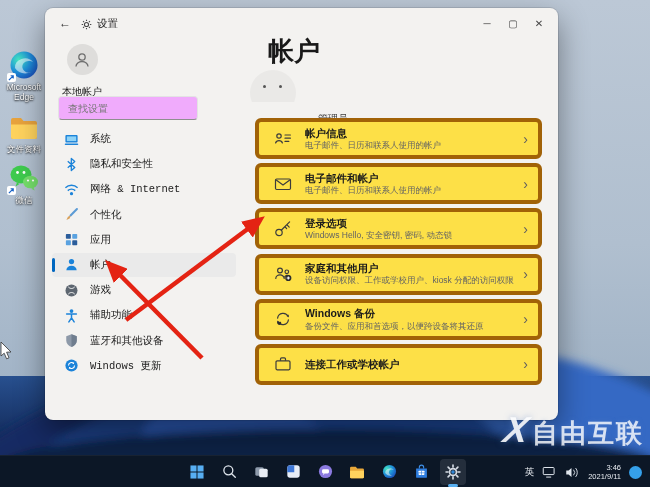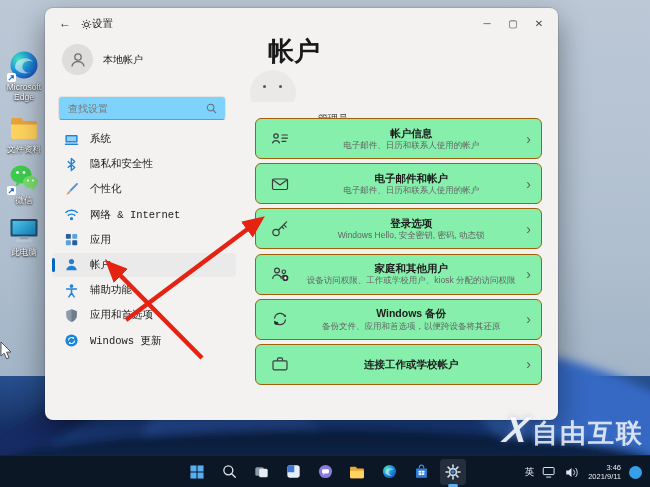--- a/index.html
+++ b/index.html
@@ -17,32 +17,32 @@
   .desk-icon .lbl { margin-top:3px; font-size:8.5px; line-height:1.15; color:#fff; text-align:center;
                     text-shadow:0 1px 2px rgba(0,0,0,.85), 0 0 2px rgba(0,0,0,.6); max-width:46px; }
   .shortcut-badge { position:absolute; left:-2px; bottom:-2px; width:9px; height:9px; background:#fff;
                     border-radius:2px; display:flex; align-items:center; justify-content:center; }
 
   
   .win { position:absolute; left:45px; top:8px; width:513px; height:412px; background:#f3f2f0;
          border-radius:8px; box-shadow:0 12px 30px rgba(0,0,0,.42), 0 0 0 1px rgba(0,0,0,.10); z-index:10; }
   .titlebar { position:absolute; left:0; top:0; width:100%; height:32px; }
   .back-btn { position:absolute; left:14px; top:8px; font-size:12px; color:#333; cursor:pointer; }
-  .app-title { position:absolute; left:36px; top:9px; display:flex; align-items:center; 
+  .app-title { position:absolute; left:36px; top:9px; display:flex; align-items:center; gap:5px;
                font-size:10.5px; color:#1b1b1b; }
   .win-controls { position:absolute; right:6px; top:4px; display:flex; }
   .wc { width:26px; height:22px; display:flex; align-items:center; justify-content:center;
         font-size:10px; color:#444; cursor:pointer; }
 
   
-  .side-user { position:absolute; left:17px; top:36px; display:flex; align-items:center; gap:10px; }
+  .side-user { position:absolute; left:17px; top:36px; display:flex; align-items:center; gap:10px;flex-direction:column; }
   .side-avatar { width:31px; height:31px; border-radius:50%; background:#dedddb; display:flex;
                  align-items:center; justify-content:center; }
   .side-user .name { font-size:10px; color:#1b1b1b; }
-  .searchbox { position:absolute; left:13px; top:88px; width:168px; height:24px; background:#7dd3fc;
+  .searchbox { position:absolute; left:13px; top:88px; width:140px; height:24px; background:#f0abfc;
                border:1px solid #e3e3e3; border-bottom:1px solid #8f8f8f; border-radius:4px;
                display:flex; align-items:center; }
   .searchbox input { flex:1; border:none; outline:none; background:transparent; font-size:10px;
                      color:#333; padding:0 4px 0 9px; font-family:"Liberation Sans", sans-serif; }
   .searchbox input::placeholder { color:#767676; }
   .searchbox .mag { margin-right:8px; }
 
   .nav { position:absolute; left:7px; top:119px; width:184px; }
   .nav-item { position:relative; height:24px; margin-bottom:1.2px; display:flex; align-items:center;
               padding-left:12px; border-radius:4px; cursor:pointer; }
@@ -54,22 +54,22 @@
 
   
   .page-title { position:absolute; left:223px; top:26px; font-size:26px; font-weight:700; color:#191919; }
   .admin-wrap { position:absolute; left:205px; top:62px; width:52px; height:32px; overflow:hidden; }
   .admin-circle { width:46px; height:46px; border-radius:50%; background:#eae9e7; position:relative; }
   .admin-circle i { position:absolute; top:15px; width:3px; height:3px; border-radius:50%; background:#555; }
   .admin-circle i.l { left:13px; } .admin-circle i.r { left:29px; }
   .admin-label { position:absolute; left:273px; top:68px; font-size:10px; color:#3d3d3d;margin-top:36px; }
 
   .cards { position:absolute; left:210px; top:110px; width:287px; }
-  .card { position:relative; height:41px; margin-bottom:4.2px; background:#86efac; border:1px solid #a16207;
-          border-radius:6px; display:flex; align-items:center; padding:0 10px 0 14px; cursor:pointer;text-align:center; }
+  .card { position:relative; height:41px; margin-bottom:4.2px; background:#fde047; border:4px solid #a16207;
+          border-radius:6px; display:flex; align-items:center; padding:0 10px 0 14px; cursor:pointer; }
   .card .cico { width:20px; height:20px; flex:none; margin-right:12px; }
   .card .ct { flex:1; min-width:0; }
   .card .ct .t { font-size:10.5px; font-weight:700; color:#1b1b1b; line-height:1.25; }
   .card .ct .s { font-size:8.5px; color:#636363; line-height:1.25; white-space:nowrap; overflow:hidden; }
   .card .chev { font-size:14px; color:#5f5f5f; flex:none; padding-left:6px; }
 
   
   .arrows { position:absolute; inset:0; z-index:40; pointer-events:none; }
 
   
@@ -167,37 +167,20 @@
           <path d="M24.5 24.5 l1.2 3 -3.4-1.8z" fill="#75df6b"></path>
         </svg>
         <span class="shortcut-badge">
           <svg width="7" height="7" viewBox="0 0 8 8">
               <path d="M1 7 L6 2 M3 2 h3 v3" stroke="#1a64c8" stroke-width="1.3" fill="none"></path>
             </svg>
         </span>
       </div>
       <div class="lbl">微信</div>
     </div>
-    <div class="desk-icon">
-      <div class="art">
-        <svg width="30" height="30" viewBox="0 0 30 30">
-          <defs>
-              <linearGradient id="scr1" x1="0" y1="0" x2="1" y2="1">
-            <stop offset="0" stop-color="#4fc3e8"></stop>
-                <stop offset="1" stop-color="#1486c2"></stop>
-              </linearGradient>
-            </defs>
-          <rect x="1.5" y="4" width="27" height="17.5" rx="1.5" fill="#1d4c70"></rect>
-          <rect x="3.5" y="6" width="23" height="13.5" fill="url(#scr1)"></rect>
-          <rect x="11" y="21.5" width="8" height="3" fill="#8fa6b5"></rect>
-          <rect x="6.5" y="24.5" width="17" height="2.6" rx="1.3" fill="#bccbd6"></rect>
-        </svg>
-      </div>
-      <div class="lbl">此电脑</div>
-    </div>
   </div>
 
   <div class="win">
     <div class="titlebar">
       <span class="back-btn">←</span>
       <span class="app-title">
         <svg width="11" height="11" viewBox="0 0 16 16">
           <circle cx="8" cy="8" r="3" fill="none" stroke="#4a4a4a" stroke-width="1.6"></circle>
           <g stroke="#4a4a4a" stroke-width="1.6">
             <path d="M8 1 V3 M8 13 V15 M1 8 H3 M13 8 H15 M3 3 L4.4 4.4 M11.6 11.6 L13 13 M13 3 L11.6 4.4 M4.4 11.6 L3 13"></path>
@@ -240,62 +223,69 @@
         <span class="txt">系统</span>
       </div>
       <div class="nav-item">
         <svg class="ico" viewBox="0 0 16 16">
           <path d="M4 4.6 L11.5 11.3 L7.8 14.5 V1.5 L11.5 4.7 L4 11.4" fill="none" stroke="#1b83d9" stroke-width="1.4" stroke-linejoin="round"></path>
         </svg>
         <span class="txt">隐私和安全性</span>
       </div>
       <div class="nav-item">
         <svg class="ico" viewBox="0 0 16 16">
-          <path d="M13.8 2.2 L7 9" stroke="#5b9bd5" stroke-width="2.2" stroke-linecap="round"></path>
-          <path d="M6.6 9.4 l-2.4 1 -1.6 3.4 3.4-1.6 1-2.4 z" fill="#d8a05a"></path>
-        </svg>
-        <span class="txt">个性化</span>
-      </div>
-      <div class="nav-item">
-        <svg class="ico" viewBox="0 0 16 16">
           <path d="M1.5 6.2 a9.2 9.2 0 0 1 13 0" fill="none" stroke="#1b83d9" stroke-width="1.5"></path>
           <path d="M4 9.2 a5.7 5.7 0 0 1 8 0" fill="none" stroke="#1b83d9" stroke-width="1.5"></path>
           <circle cx="8" cy="12.4" r="1.7" fill="#1b83d9"></circle>
         </svg>
         <span class="txt">网络 &amp; Internet</span>
+      </div>
+      <div class="nav-item">
+        <svg class="ico" viewBox="0 0 16 16">
+          <path d="M13.8 2.2 L7 9" stroke="#5b9bd5" stroke-width="2.2" stroke-linecap="round"></path>
+          <path d="M6.6 9.4 l-2.4 1 -1.6 3.4 3.4-1.6 1-2.4 z" fill="#d8a05a"></path>
+        </svg>
+        <span class="txt">个性化</span>
       </div>
       <div class="nav-item">
         <svg class="ico" viewBox="0 0 16 16">
           <rect x="2" y="2" width="5.3" height="5.3" rx=".8" fill="#2b5d9b"></rect>
           <rect x="8.8" y="2" width="5.3" height="5.3" rx=".8" fill="#5aa2e0"></rect>
           <rect x="2" y="8.8" width="5.3" height="5.3" rx=".8" fill="#5aa2e0"></rect>
           <rect x="8.8" y="8.8" width="5.3" height="5.3" rx=".8" fill="#2b5d9b"></rect>
         </svg>
         <span class="txt">应用</span>
       </div>
       <div class="nav-item sel">
         <svg class="ico" viewBox="0 0 16 16">
           <circle cx="8" cy="4.8" r="2.8" fill="#1b83d9"></circle>
           <path d="M2.5 14 a5.5 4.6 0 0 1 11 0 Z" fill="#1b83d9"></path>
         </svg>
         <span class="txt">帐户</span>
       </div>
       <div class="nav-item">
         <svg class="ico" viewBox="0 0 16 16">
+          <circle cx="8" cy="8" r="6.4" fill="#5d6670"></circle>
+          <path d="M4.6 4.2 C6.6 6.4 9.4 6.4 11.4 4.2 M4.6 11.8 C6.6 9.6 9.4 9.6 11.4 11.8" stroke="#fff" stroke-width="1" fill="none"></path>
+        </svg>
+        <span class="txt">游戏</span>
+      </div>
+      <div class="nav-item">
+        <svg class="ico" viewBox="0 0 16 16">
           <circle cx="8" cy="3.2" r="2" fill="#1b83d9"></circle>
           <path d="M2.8 6.3 H13.2 M8 6.3 V10.6 M8 10.6 L5.2 14.8 M8 10.6 L10.8 14.8" stroke="#1b83d9" stroke-width="1.6" fill="none" stroke-linecap="round"></path>
         </svg>
         <span class="txt">辅助功能</span>
       </div>
       <div class="nav-item">
         <svg class="ico" viewBox="0 0 16 16">
           <path d="M8 1.4 L13.6 3.4 V8 c0 3.5-2.5 5.9-5.6 6.9 C4.9 13.9 2.4 11.5 2.4 8 V3.4 Z" fill="#8d99a8"></path>
           <path d="M8 1.4 L13.6 3.4 V8 c0 3.5-2.5 5.9-5.6 6.9 Z" fill="#6f7d8e"></path>
         </svg>
-        <span class="txt">应用和首选项</span>
+        <span class="txt">蓝牙和其他设备</span>
       </div>
       <div class="nav-item">
         <svg class="ico" viewBox="0 0 16 16">
           <circle cx="8" cy="8" r="6.5" fill="#1b83d9"></circle>
           <path d="M4.8 8 a3.2 3.2 0 0 1 5.6-2.1 M11.2 8 a3.2 3.2 0 0 1 -5.6 2.1" stroke="#fff" stroke-width="1.2" fill="none"></path>
           <path d="M10.8 4.4 l-.2 1.9 -1.7-.8 z M5.2 11.6 l.2-1.9 1.7.8 z" fill="#fff"></path>
         </svg>
         <span class="txt">Windows 更新</span>
       </div>
     </div>

